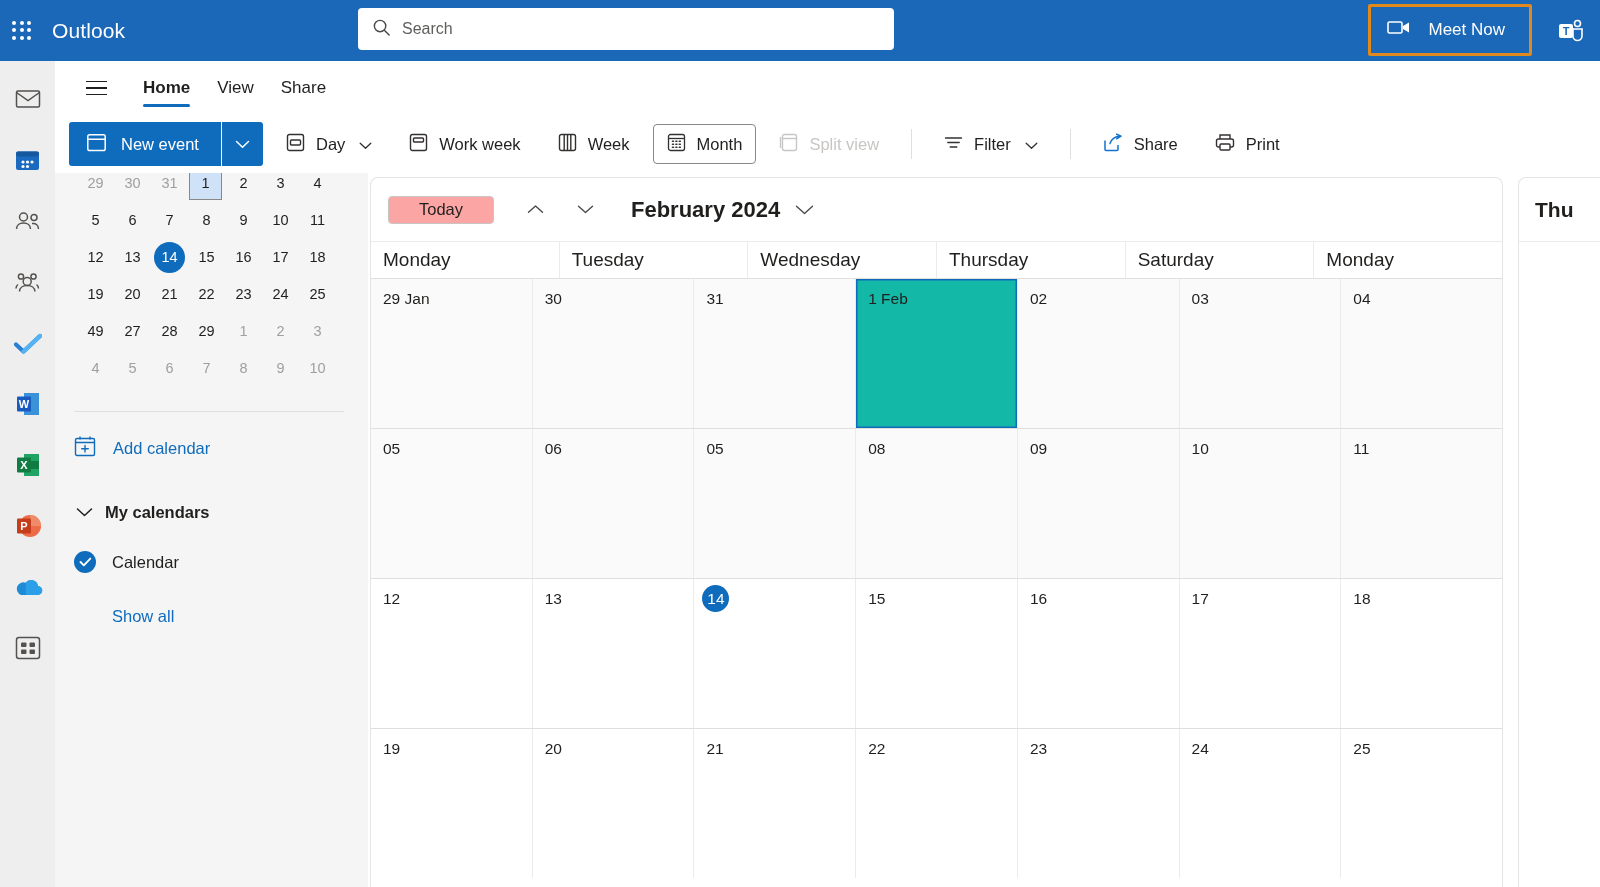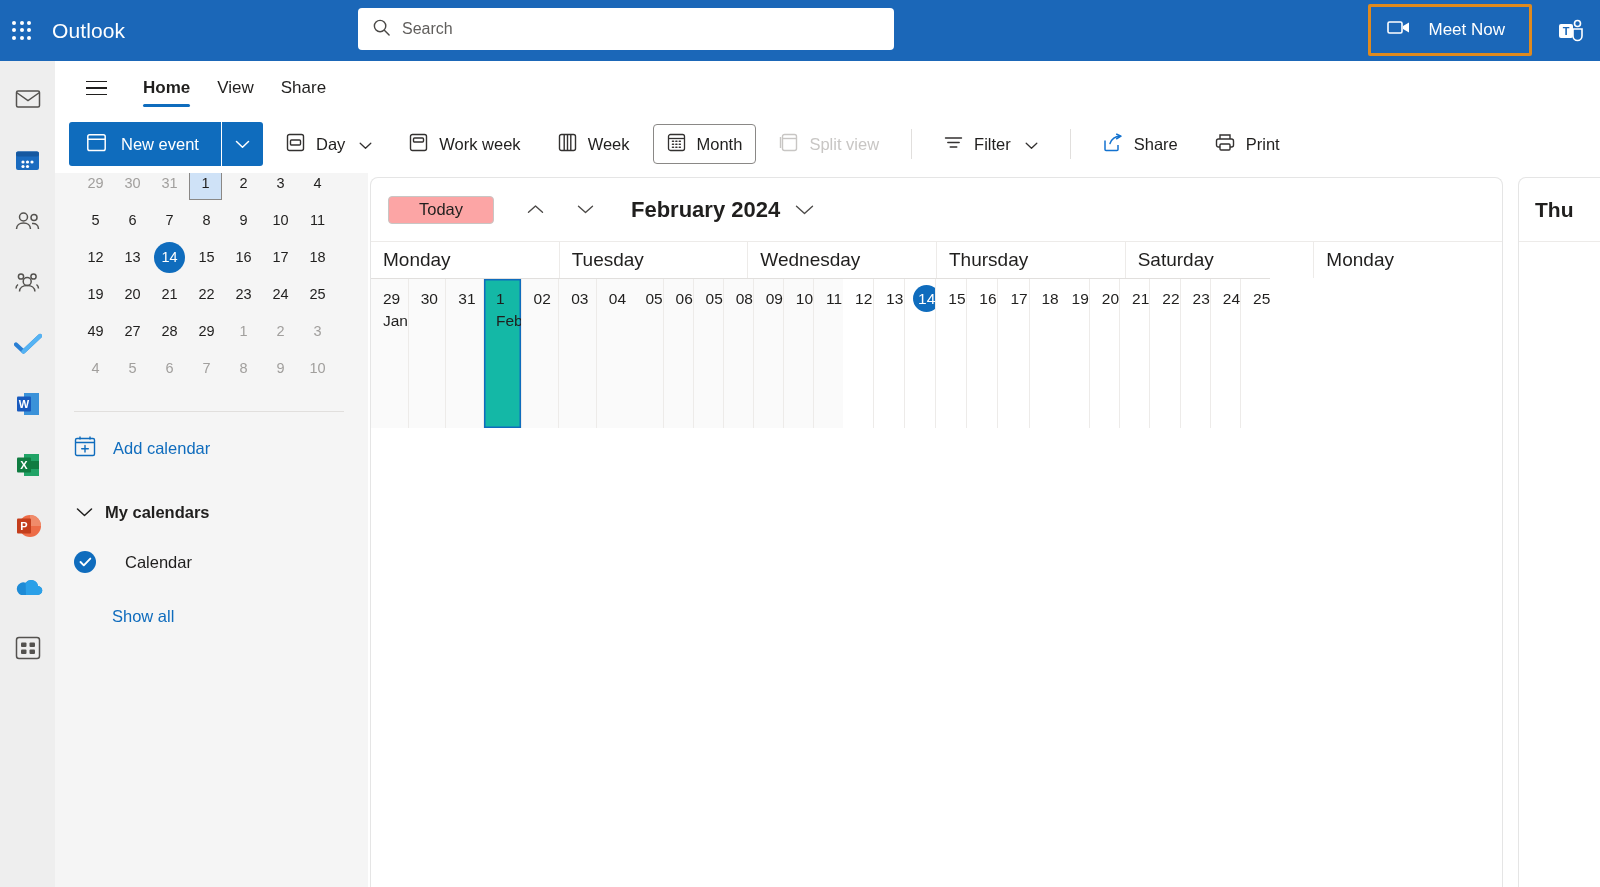--- a/index.html
+++ b/index.html
@@ -125,21 +125,21 @@
   .addcal span { color: #0f6cbd; font-size: 16.5px; }
 
   .mycals {
     display: flex; align-items: center;
     padding: 0 14px; height: 44px; margin-top: 20px; cursor: pointer;
   }
   .mycals .chev { width: 30px; display: flex; justify-content: center; }
   .mycals .lbl { font-size: 16.5px; font-weight: 700; color: #201f1e; margin-left: 6px; }
 
   .calrow {
-    display: flex; align-items: center; gap: 29px;
+    display: flex; align-items: center; gap: 16px;
     padding: 0 19px; height: 42px; margin-top: 7px; cursor: pointer;
   }
   .calcheck {
     width: 22px; height: 22px; border-radius: 50%;
     background: #0f6cbd; display: flex; align-items: center; justify-content: center;
     flex: 0 0 auto;
   }
   .calrow .lbl { font-size: 16.5px; color: #201f1e; }
 
   .showall {
@@ -227,21 +227,21 @@
 
   .dowhdr { display: flex; height: 37px; border-top: 1px solid #edebe9; }
   .dowhdr .c {
     flex: 1 1 0; min-width: 0;
     display: flex; align-items: center;
     padding-left: 12px; font-size: 19px; color: #201f1e;
     border-left: 1px solid #edebe9;
   }
   .dowhdr .c:first-child { border-left: none; }
 
-  .weeks { display: flex; flex-direction: row; }
+  .weeks { display: flex; flex-direction: column; }
   .week { display: flex; height: 150px; border-top: 1px solid #e1dfdd; }
   .week.white .cell { background: #ffffff; }
   .cell {
     flex: 1 1 0; min-width: 0;
     border-left: 1px solid #edebe9;
     background: #fafafa;
     padding: 9px 0 0 12px;
     font-size: 15.5px; color: #201f1e;
     cursor: pointer; position: relative;
   }

